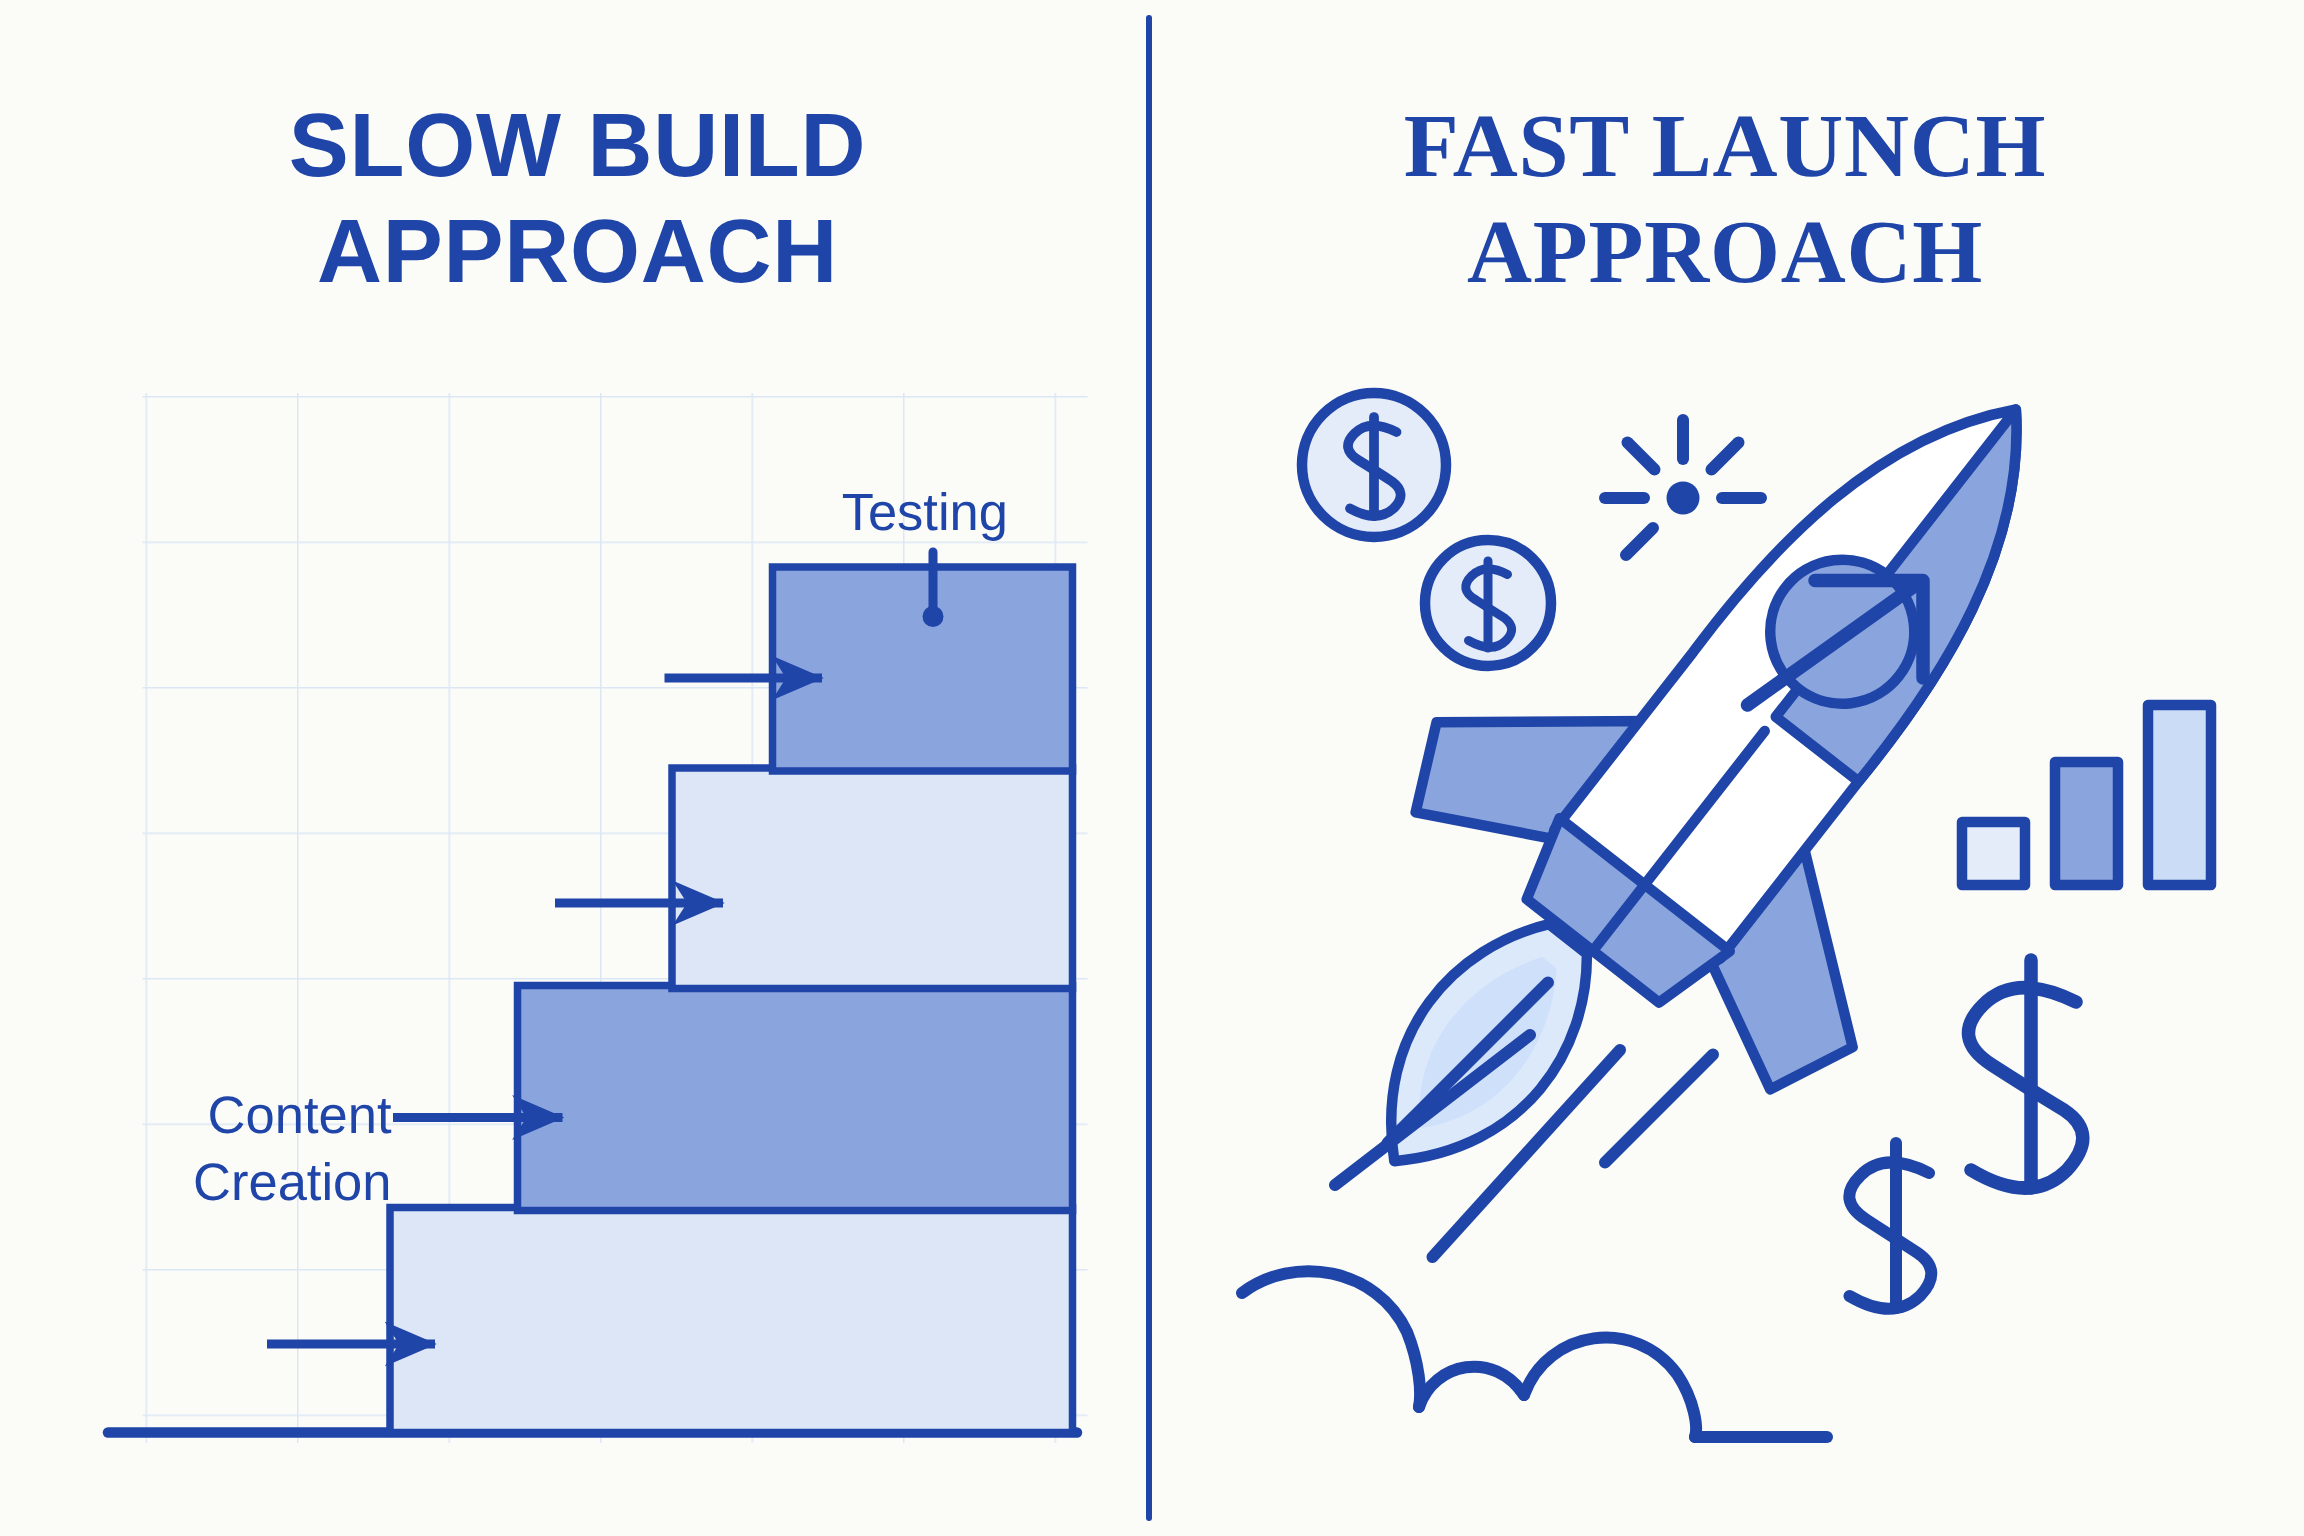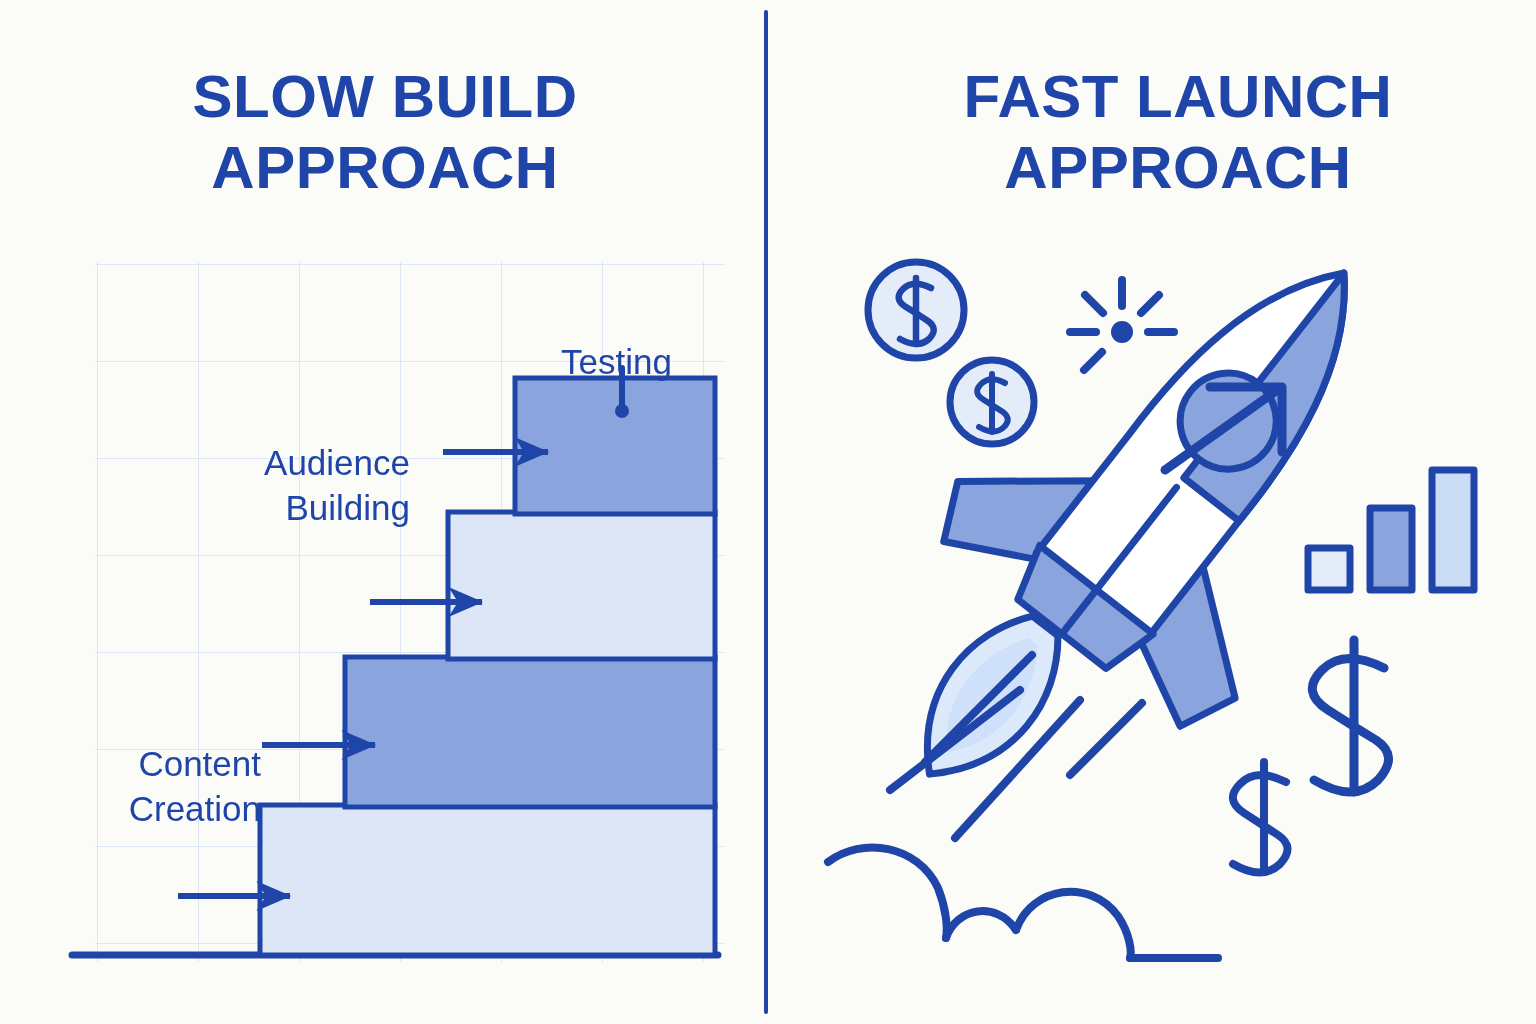--- a/index.html
+++ b/index.html
@@ -40,31 +40,31 @@
     font-size: 60px;
     line-height: 1.18;
     letter-spacing: 0.5px;
   }
   #title-left {
     left: 40px;
     top: 62px;
     width: 690px;
   }
   #title-right {
-    left: 828px;
+    left: 800px;
     top: 62px;
     width: 700px;
+    font-family: Liberation Serif, serif;
   }
   .step-label {
     position: absolute;
     color: #1f45a8;
     font-size: 35px;
     line-height: 1.28;
     white-space: pre-line;
-    margin-top: 20px;
   }
   .lbl-right { text-align: right; }
   svg { display: block; }
   .abs { position: absolute; }
 </style>
 </head>
 <body>
 
 <div id="canvas">
 
@@ -114,22 +114,20 @@
     <line x1="370" y1="602" x2="482" y2="602" stroke="#1f45a8" stroke-width="6" marker-end="url(#arrowhead)"></line>
 
     <line x1="443" y1="452" x2="548" y2="452" stroke="#1f45a8" stroke-width="6" marker-end="url(#arrowhead)"></line>
 
     <line x1="622" y1="368" x2="622" y2="408" stroke="#1f45a8" stroke-width="6" stroke-linecap="round"></line>
     <circle cx="622" cy="411" r="7" fill="#1f45a8"></circle>
   </svg>
 
   <div class="step-label lbl-right" style="left:420px; top:320px; width:252px;">Testing</div>
 
-  <div class="step-label lbl-right" style="left:140px; top:421px; width:270px;">Audience
-Building</div>
 
 
   <div class="step-label lbl-right" style="left:16px; top:722px; width:245px;">Content
 Creation</div>
 
   <svg class="abs" style="left:770px; top:0;" width="766" height="1024" viewBox="0 0 766 1024" aria-hidden="true">
 
     <g stroke="#1f45a8" fill="none" stroke-linecap="round" stroke-linejoin="round">
 
       <g>

